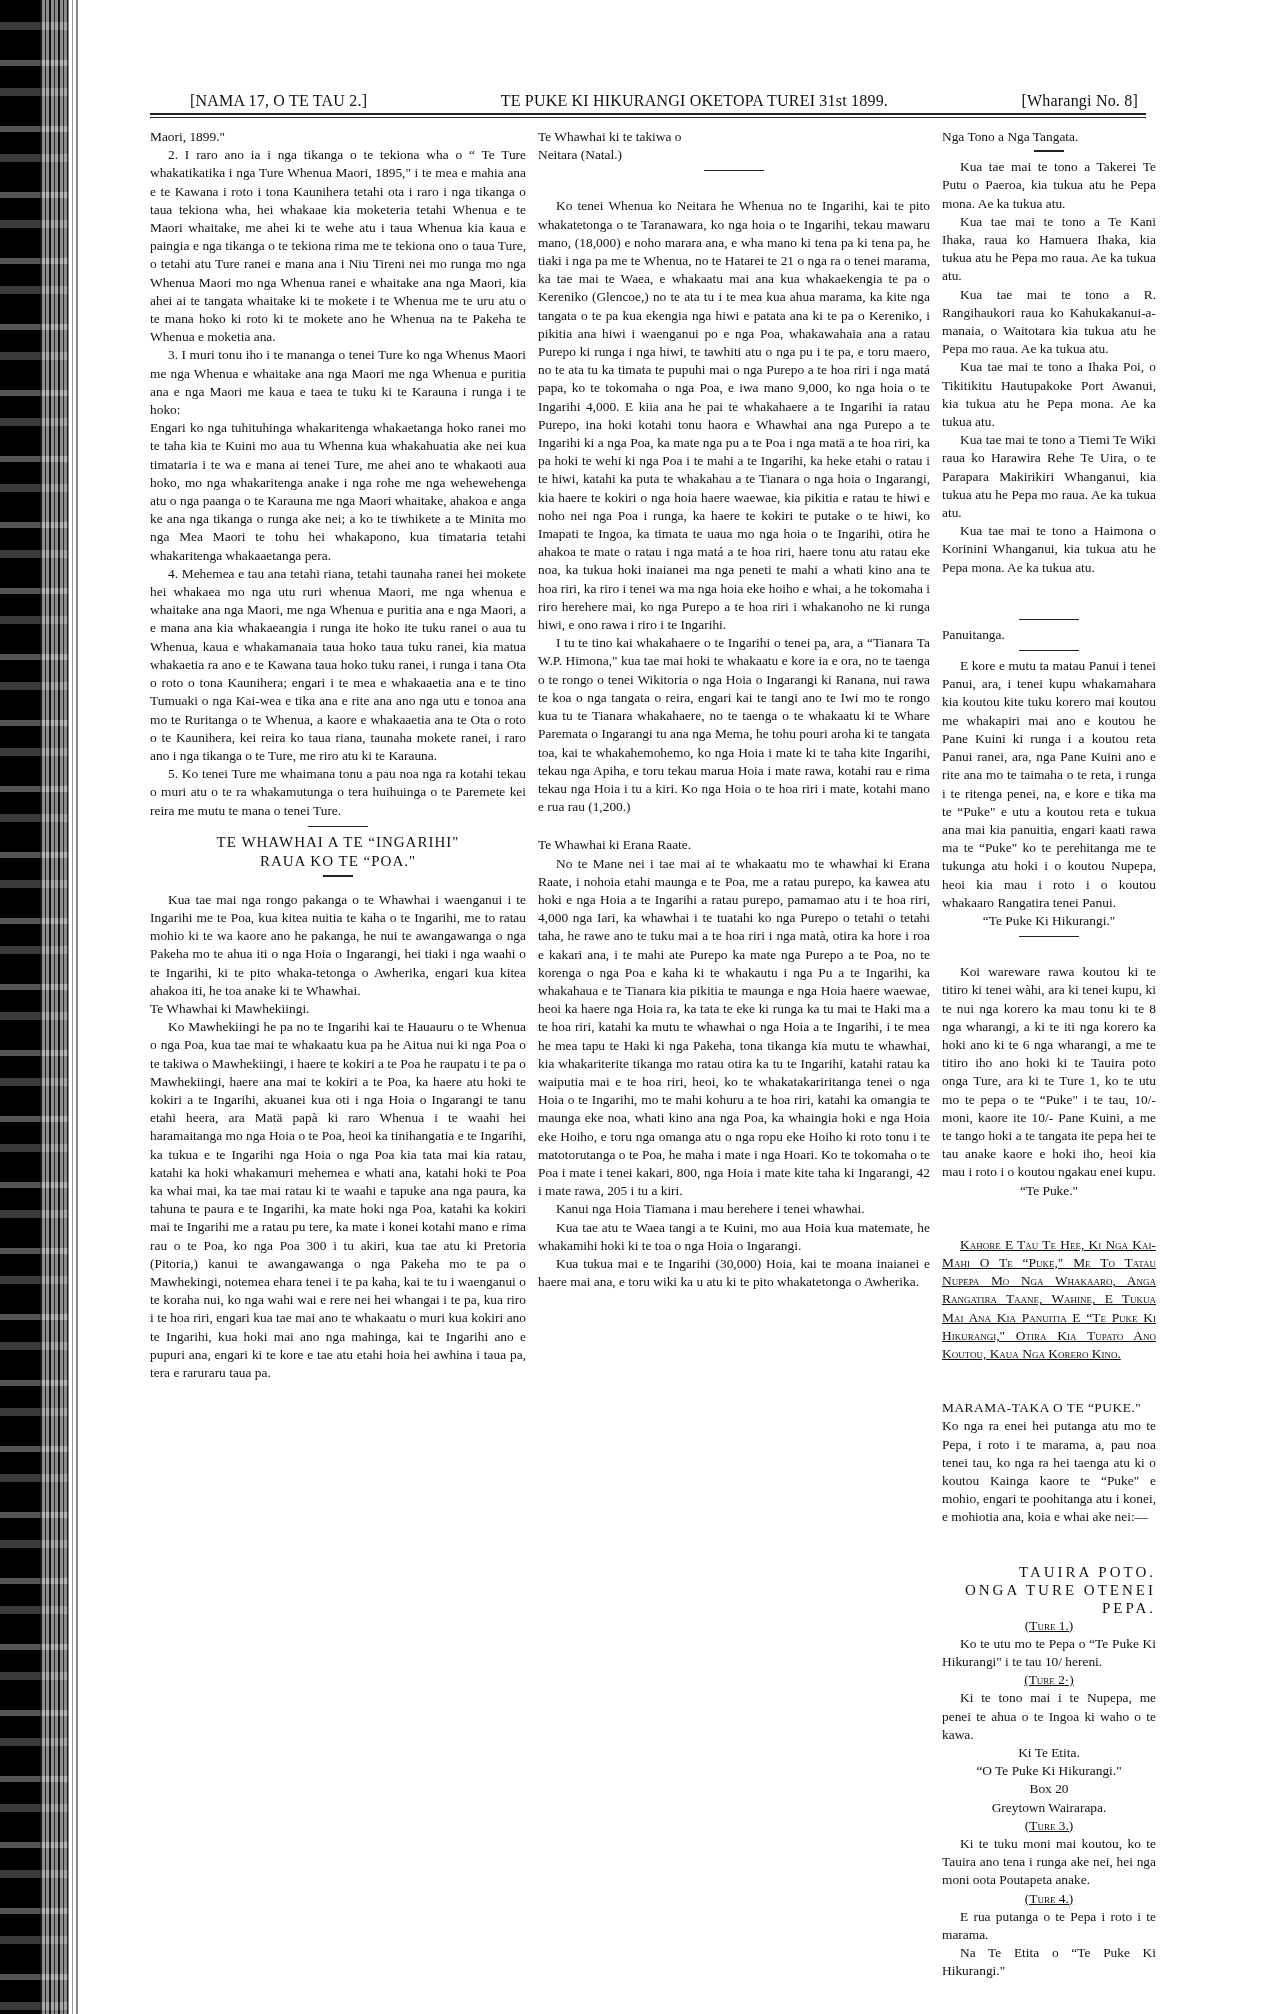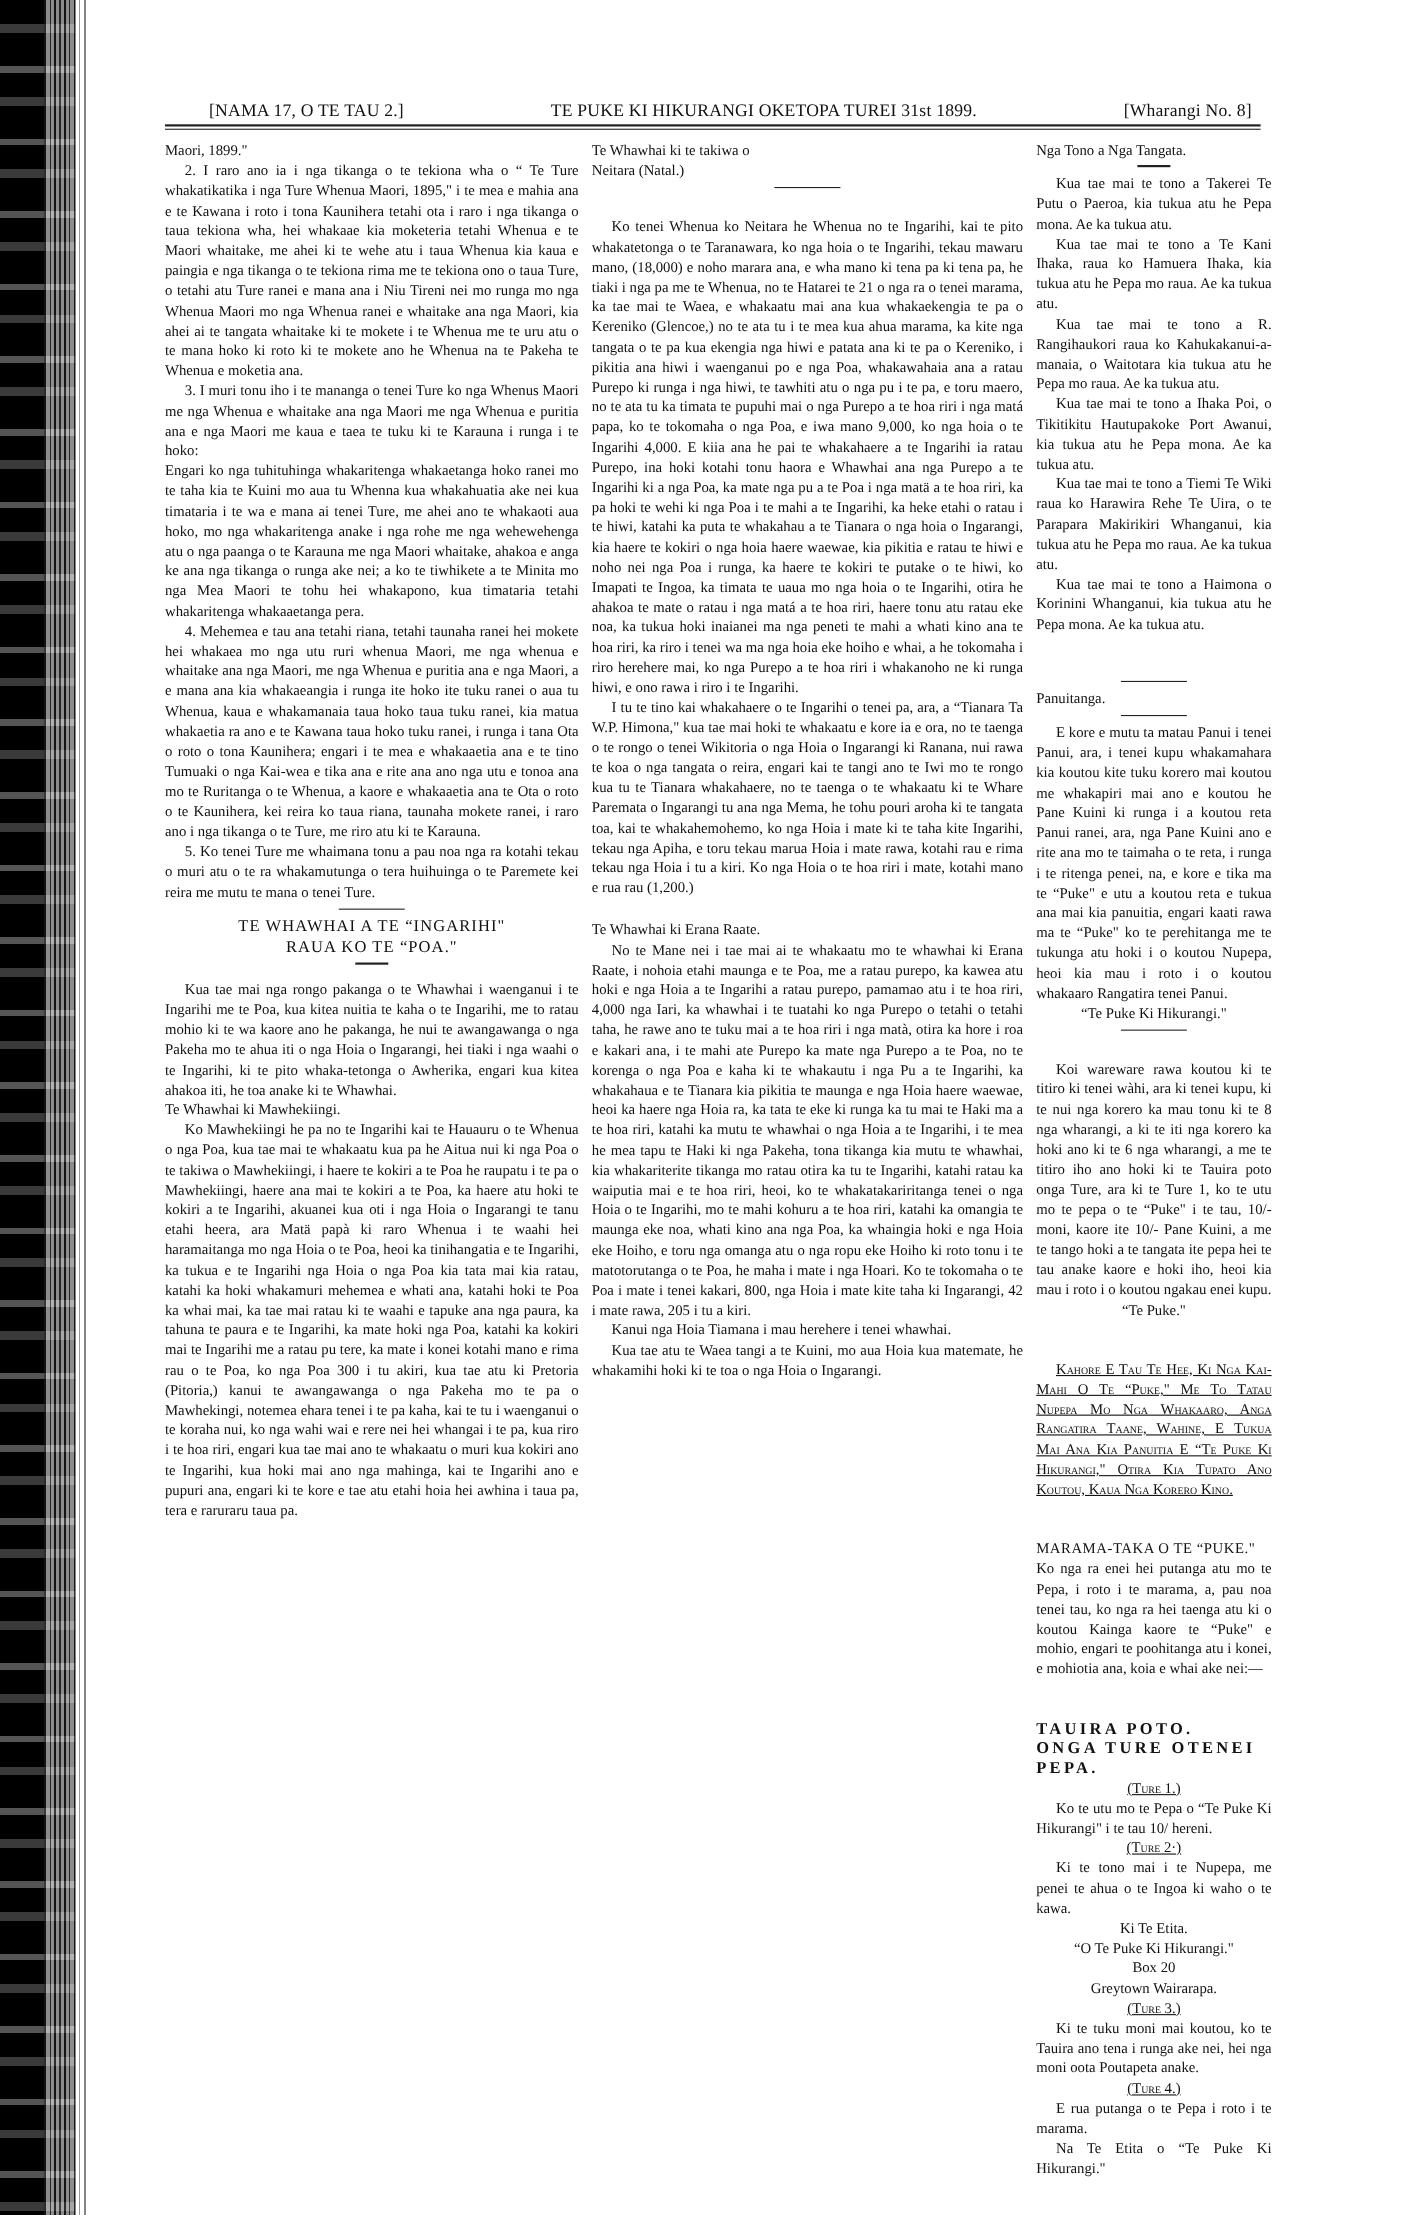--- a/index.html
+++ b/index.html
@@ -30,21 +30,21 @@
   .rule-double { border-top: 2px solid #222; border-bottom: 1px solid #222; height: 2px; margin: 0 0 10px 0; }
   .cols { display: grid; grid-template-columns: 376px 392px 214px; column-gap: 12px; }
   .col { font-size: 13.4px; line-height: 18.2px; text-align: justify; hyphens: auto; }
   .col p { margin: 0; text-indent: 18px; }
   .col p.noind { text-indent: 0; }
   .head-c { text-indent: 0 !important; margin: 2px 0; }
   .caps-h { text-align: center; font-size: 15px; letter-spacing: 1px; line-height: 19px; margin: 4px 0; }
   .short-rule { width: 60px; border-top: 1px solid #222; margin: 6px auto; }
   .tiny-rule { width: 30px; border-top: 2px solid #222; margin: 4px auto 14px; }
   .sc { font-variant: small-caps; text-decoration: underline; }
-  .spaced { letter-spacing: 3px; text-align: left; font-size: 15px; line-height: 18px; font-weight: bold; }
+  .spaced { letter-spacing: 3px; text-align: right; font-size: 15px; line-height: 18px; }
   .gap { height: 20px; }
   .biggap { height: 36px; }
   .sched { font-size: 13.4px; line-height: 18px; padding-left: 22px; white-space: pre; }
   .center { text-align: center; text-indent: 0 !important; }
 </style>
 </head>
 <body>
 
 <div class="binding"></div>
 
@@ -81,20 +81,21 @@
       <p class="head-c">Neitara (Natal.)</p>
       <div class="short-rule"></div>
       <div class="gap"></div>
       <p>Ko tenei Whenua ko Neitara he Whenua no te Ingarihi, kai te pito whakatetonga o te Taranawara, ko nga hoia o te Ingarihi, tekau mawaru mano, (18,000) e noho marara ana, e wha mano ki tena pa ki tena pa, he tiaki i nga pa me te Whenua, no te Hatarei te 21 o nga ra o tenei marama, ka tae mai te Waea, e whakaatu mai ana kua whakaekengia te pa o Kereniko (Glencoe,) no te ata tu i te mea kua ahua marama, ka kite nga tangata o te pa kua ekengia nga hiwi e patata ana ki te pa o Kereniko, i pikitia ana hiwi i waenganui po e nga Poa, whakawahaia ana a ratau Purepo ki runga i nga hiwi, te tawhiti atu o nga pu i te pa, e toru maero, no te ata tu ka timata te pupuhi mai o nga Purepo a te hoa riri i nga matá papa, ko te tokomaha o nga Poa, e iwa mano 9,000, ko nga hoia o te Ingarihi 4,000.  E kiia ana he pai te whakahaere a te Ingarihi ia ratau Purepo, ina hoki kotahi tonu haora e Whawhai ana nga Purepo a te Ingarihi ki a nga Poa, ka mate nga pu a te Poa i nga matä a te hoa riri, ka pa hoki te wehi ki nga Poa i te mahi a te Ingarihi, ka heke etahi o ratau i te hiwi, katahi ka puta te whakahau a te Tianara o nga hoia o Ingarangi, kia haere te kokiri o nga hoia haere waewae, kia pikitia e ratau te hiwi e noho nei nga Poa i runga, ka haere te kokiri te putake o te hiwi, ko Imapati te Ingoa, ka timata te uaua mo nga hoia o te Ingarihi, otira he ahakoa te mate o ratau i nga matá a te hoa riri, haere tonu atu ratau eke noa, ka tukua hoki inaianei ma nga peneti te mahi a whati kino ana te hoa riri, ka riro i tenei wa ma nga hoia eke hoiho e whai, a he tokomaha i riro herehere mai, ko nga Purepo a te hoa riri i whakanoho ne ki runga hiwi, e ono rawa i riro i te Ingarihi.</p>
       <p>I tu te tino kai whakahaere o te Ingarihi o tenei pa, ara, a “Tianara Ta W.P. Himona," kua tae mai hoki te whakaatu e kore ia e ora, no te taenga o te rongo o tenei Wikitoria o nga Hoia o Ingarangi ki Ranana, nui rawa te koa o nga tangata o reira, engari kai te tangi ano te Iwi mo te rongo kua tu te Tianara whakahaere, no te taenga o te whakaatu ki te Whare Paremata o Ingarangi tu ana nga Mema, he tohu pouri aroha ki te tangata toa, kai te whakahemohemo, ko nga Hoia i mate ki te taha kite Ingarihi, tekau nga Apiha, e toru tekau marua Hoia i mate rawa, kotahi rau e rima tekau nga Hoia i tu a kiri.  Ko nga Hoia o te hoa riri i mate, kotahi mano e rua rau (1,200.)</p>
       <div class="gap"></div>
       <p class="head-c">Te Whawhai  ki  Erana Raate.</p>
       <p>No te Mane nei i tae mai ai te whakaatu mo te whawhai ki Erana Raate, i nohoia etahi maunga e te Poa, me a ratau purepo, ka kawea atu hoki e nga Hoia a te Ingarihi a ratau purepo, pamamao atu i te hoa riri, 4,000 nga Iari, ka whawhai i te tuatahi ko nga Purepo o tetahi o tetahi taha, he rawe ano te tuku mai a te hoa riri i nga matà, otira ka hore i roa e kakari ana, i te mahi ate Purepo ka mate nga Purepo a te Poa, no te korenga o nga Poa e kaha ki te whakautu i nga Pu a te Ingarihi, ka whakahaua e te Tianara kia pikitia te maunga e nga Hoia haere waewae, heoi ka haere nga Hoia ra, ka tata te eke ki runga ka tu mai te Haki ma a te hoa riri, katahi ka mutu te whawhai o nga Hoia a te Ingarihi, i te mea he mea tapu te Haki ki nga Pakeha, tona tikanga kia mutu te whawhai, kia whakariterite tikanga mo ratau otira ka tu te Ingarihi, katahi ratau ka waiputia mai e te hoa riri, heoi, ko te whakatakariritanga tenei o nga Hoia o te Ingarihi, mo te mahi kohuru a te hoa riri, katahi ka omangia te maunga eke noa, whati kino ana nga Poa, ka whaingia hoki e nga Hoia eke Hoiho, e toru nga omanga atu o nga ropu eke Hoiho ki roto tonu i te matotorutanga o te Poa, he maha i mate i nga Hoari.  Ko te tokomaha o te Poa i mate i tenei kakari, 800, nga Hoia i mate kite taha ki Ingarangi, 42 i mate rawa, 205 i tu a kiri.</p>
       <p>Kanui nga Hoia Tiamana i mau herehere i tenei whawhai.</p>
       <p>Kua tae atu te Waea tangi a te Kuini, mo aua Hoia kua matemate, he whakamihi hoki ki te toa o nga Hoia o Ingarangi.</p>
+      <p>Kua tukua mai e te Ingarihi (30,000) Hoia, kai te moana inaianei e haere mai ana, e toru wiki ka u atu ki te pito whakatetonga o Awherika.</p>
     </div>
 
     <div class="col">
       <p class="head-c">Nga Tono a Nga Tangata.</p>
       <div class="tiny-rule" style="margin-bottom:6px"></div>
       <p>Kua tae mai te tono a Takerei Te Putu o Paeroa, kia tukua atu he Pepa mona.  Ae ka tukua atu.</p>
       <p>Kua tae mai te tono a Te Kani Ihaka, raua ko Hamuera Ihaka, kia tukua atu he Pepa mo raua.  Ae ka tukua atu.</p>
       <p>Kua tae mai te tono a R. Rangihaukori raua ko Kahukakanui-a-manaia, o Waitotara kia tukua atu he Pepa mo raua.  Ae ka tukua atu.</p>
       <p>Kua tae mai te tono a Ihaka Poi, o Tikitikitu Hautupakoke Port Awanui, kia tukua atu he Pepa mona.  Ae ka tukua atu.</p>
       <p>Kua tae mai te tono a Tiemi Te Wiki raua ko Harawira Rehe Te Uira, o te Parapara Makirikiri Whanganui, kia tukua atu he Pepa mo raua.  Ae ka tukua atu.</p>

